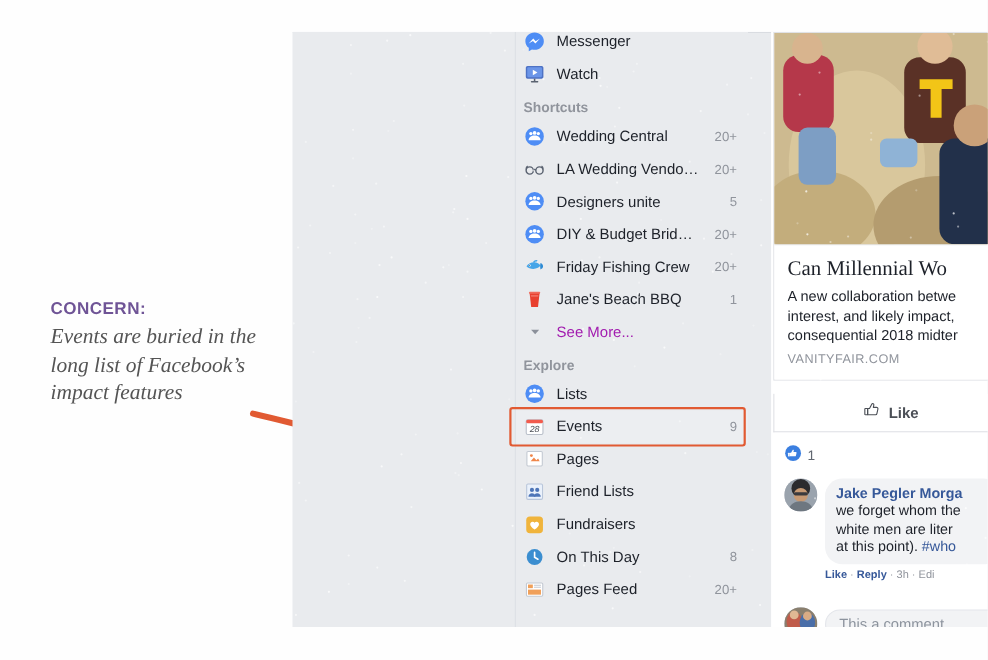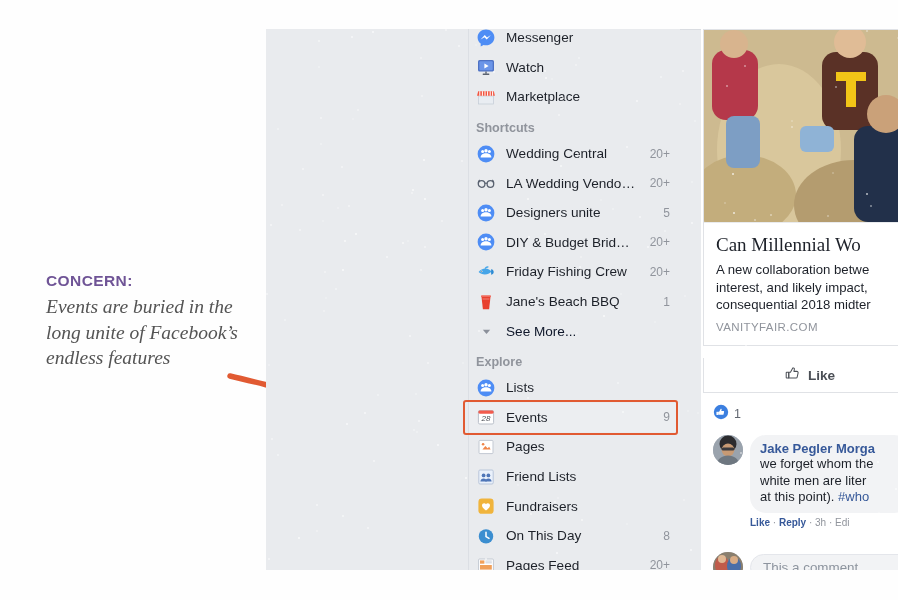--- a/index.html
+++ b/index.html
@@ -49,21 +49,21 @@
     font-size:13.6px;color:#1d2129;white-space:nowrap;overflow:hidden;
     text-overflow:ellipsis;flex:1 1 auto;
   }
   .nav-count{font-size:12px;color:#90949c;padding-right:10px;flex:0 0 auto;}
   .section-hdr{
     font-size:12.6px;color:#90949c;font-weight:600;
     padding:9px 0 4px 7px;
   }
   .see-more{display:flex;align-items:center;height:29.6px;padding-left:7px;}
   .see-more .cv{width:20px;margin-right:10px;display:flex;justify-content:center;}
-  .see-more span.lbl{font-size:13.6px;color:#0f172a;text-align:right;}
+  .see-more span.lbl{font-size:13.6px;color:#a21caf;text-align:right;}
 
   
   .events-highlight{
     position:absolute;left:-6px;right:2px;top:-3px;bottom:-3px;
     border:2.5px solid #e15a32;border-radius:3px;pointer-events:none;
   }
   .events-row{background:#eceef1;}
 
   
   .feed{position:absolute;left:435px;top:0;width:215px;height:541px;background:#ffffff;}
@@ -103,21 +103,21 @@
                   white-space:nowrap;}
   .dust{position:absolute;width:2px;height:2px;background:#fff;opacity:.7;border-radius:50%;}
 </style>
 </head>
 <body>
 
 <div id="canvas">
 
   <div class="annotation">
     <div class="concern-label">CONCERN:</div>
-    <div class="concern-body">Events are buried in the long unite of Facebook’s endless features</div>
+    <div class="concern-body">Events are buried in the long list of Facebook’s impact features</div>
   </div>
 
   <svg class="arrow" viewBox="0 0 250 80">
     <path d="M8 18 C 60 30, 120 48, 188 54" stroke="#e15a32" stroke-width="5.5" fill="none" stroke-linecap="round"></path>
     <path d="M146 31 L 191 54 L 128 70" stroke="#e15a32" stroke-width="5.5" fill="none" stroke-linecap="round" stroke-linejoin="round"></path>
   </svg>
 
   <div id="shot">
     <div class="shot-edge-top"></div>
 
@@ -143,31 +143,20 @@
             <rect x="3.3" y="4.2" width="13.4" height="9" rx="1" fill="#6b95e8"></rect>
             <path d="M8.4 6.4v5l4.2-2.5z" fill="#fff"></path>
             <rect x="9.3" y="14.5" width="1.4" height="2.3" fill="#5a6270"></rect>
             <rect x="6.6" y="16.6" width="6.8" height="1.3" rx=".6" fill="#5a6270"></rect>
           </svg>
         </span>
         <span class="nav-label">Watch</span>
         <span class="nav-count"></span>
       </div>
 
-      <div class="nav-row">
-        <span class="nav-ico">
-          <svg viewBox="0 0 20 20" width="20" height="20">
-            <rect x="2.6" y="9" width="14.8" height="8" fill="#e9edf2" stroke="#c2cad5" stroke-width=".7"></rect>
-            <path d="M2.2 4.2h15.6l1.1 4.6H1.1z" fill="#f2543f"></path>
-            <path d="M3.8 4.2v4.6M6.4 4.2v4.6M9 4.2v4.6M11.6 4.2v4.6M14.2 4.2v4.6M16.6 4.2v4.6" stroke="#fff" stroke-width="1"></path>
-          </svg>
-        </span>
-        <span class="nav-label">Marketplace</span>
-        <span class="nav-count"></span>
-      </div>
 
       <div class="section-hdr">Shortcuts</div>
 
       <div class="nav-row">
         <span class="nav-ico">
           <svg viewBox="0 0 20 20" width="20" height="20">
               <circle cx="10" cy="10" r="8.4" fill="#4e8df5"></circle>
           <path d="M4.6 13.4c0-2.6 2.4-4.2 5.4-4.2s5.4 1.6 5.4 4.2z" fill="#fff"></path>
           <circle cx="6.6" cy="7.4" r="1.5" fill="#fff"></circle>
               <circle cx="10" cy="6.8" r="1.7" fill="#fff"></circle>

